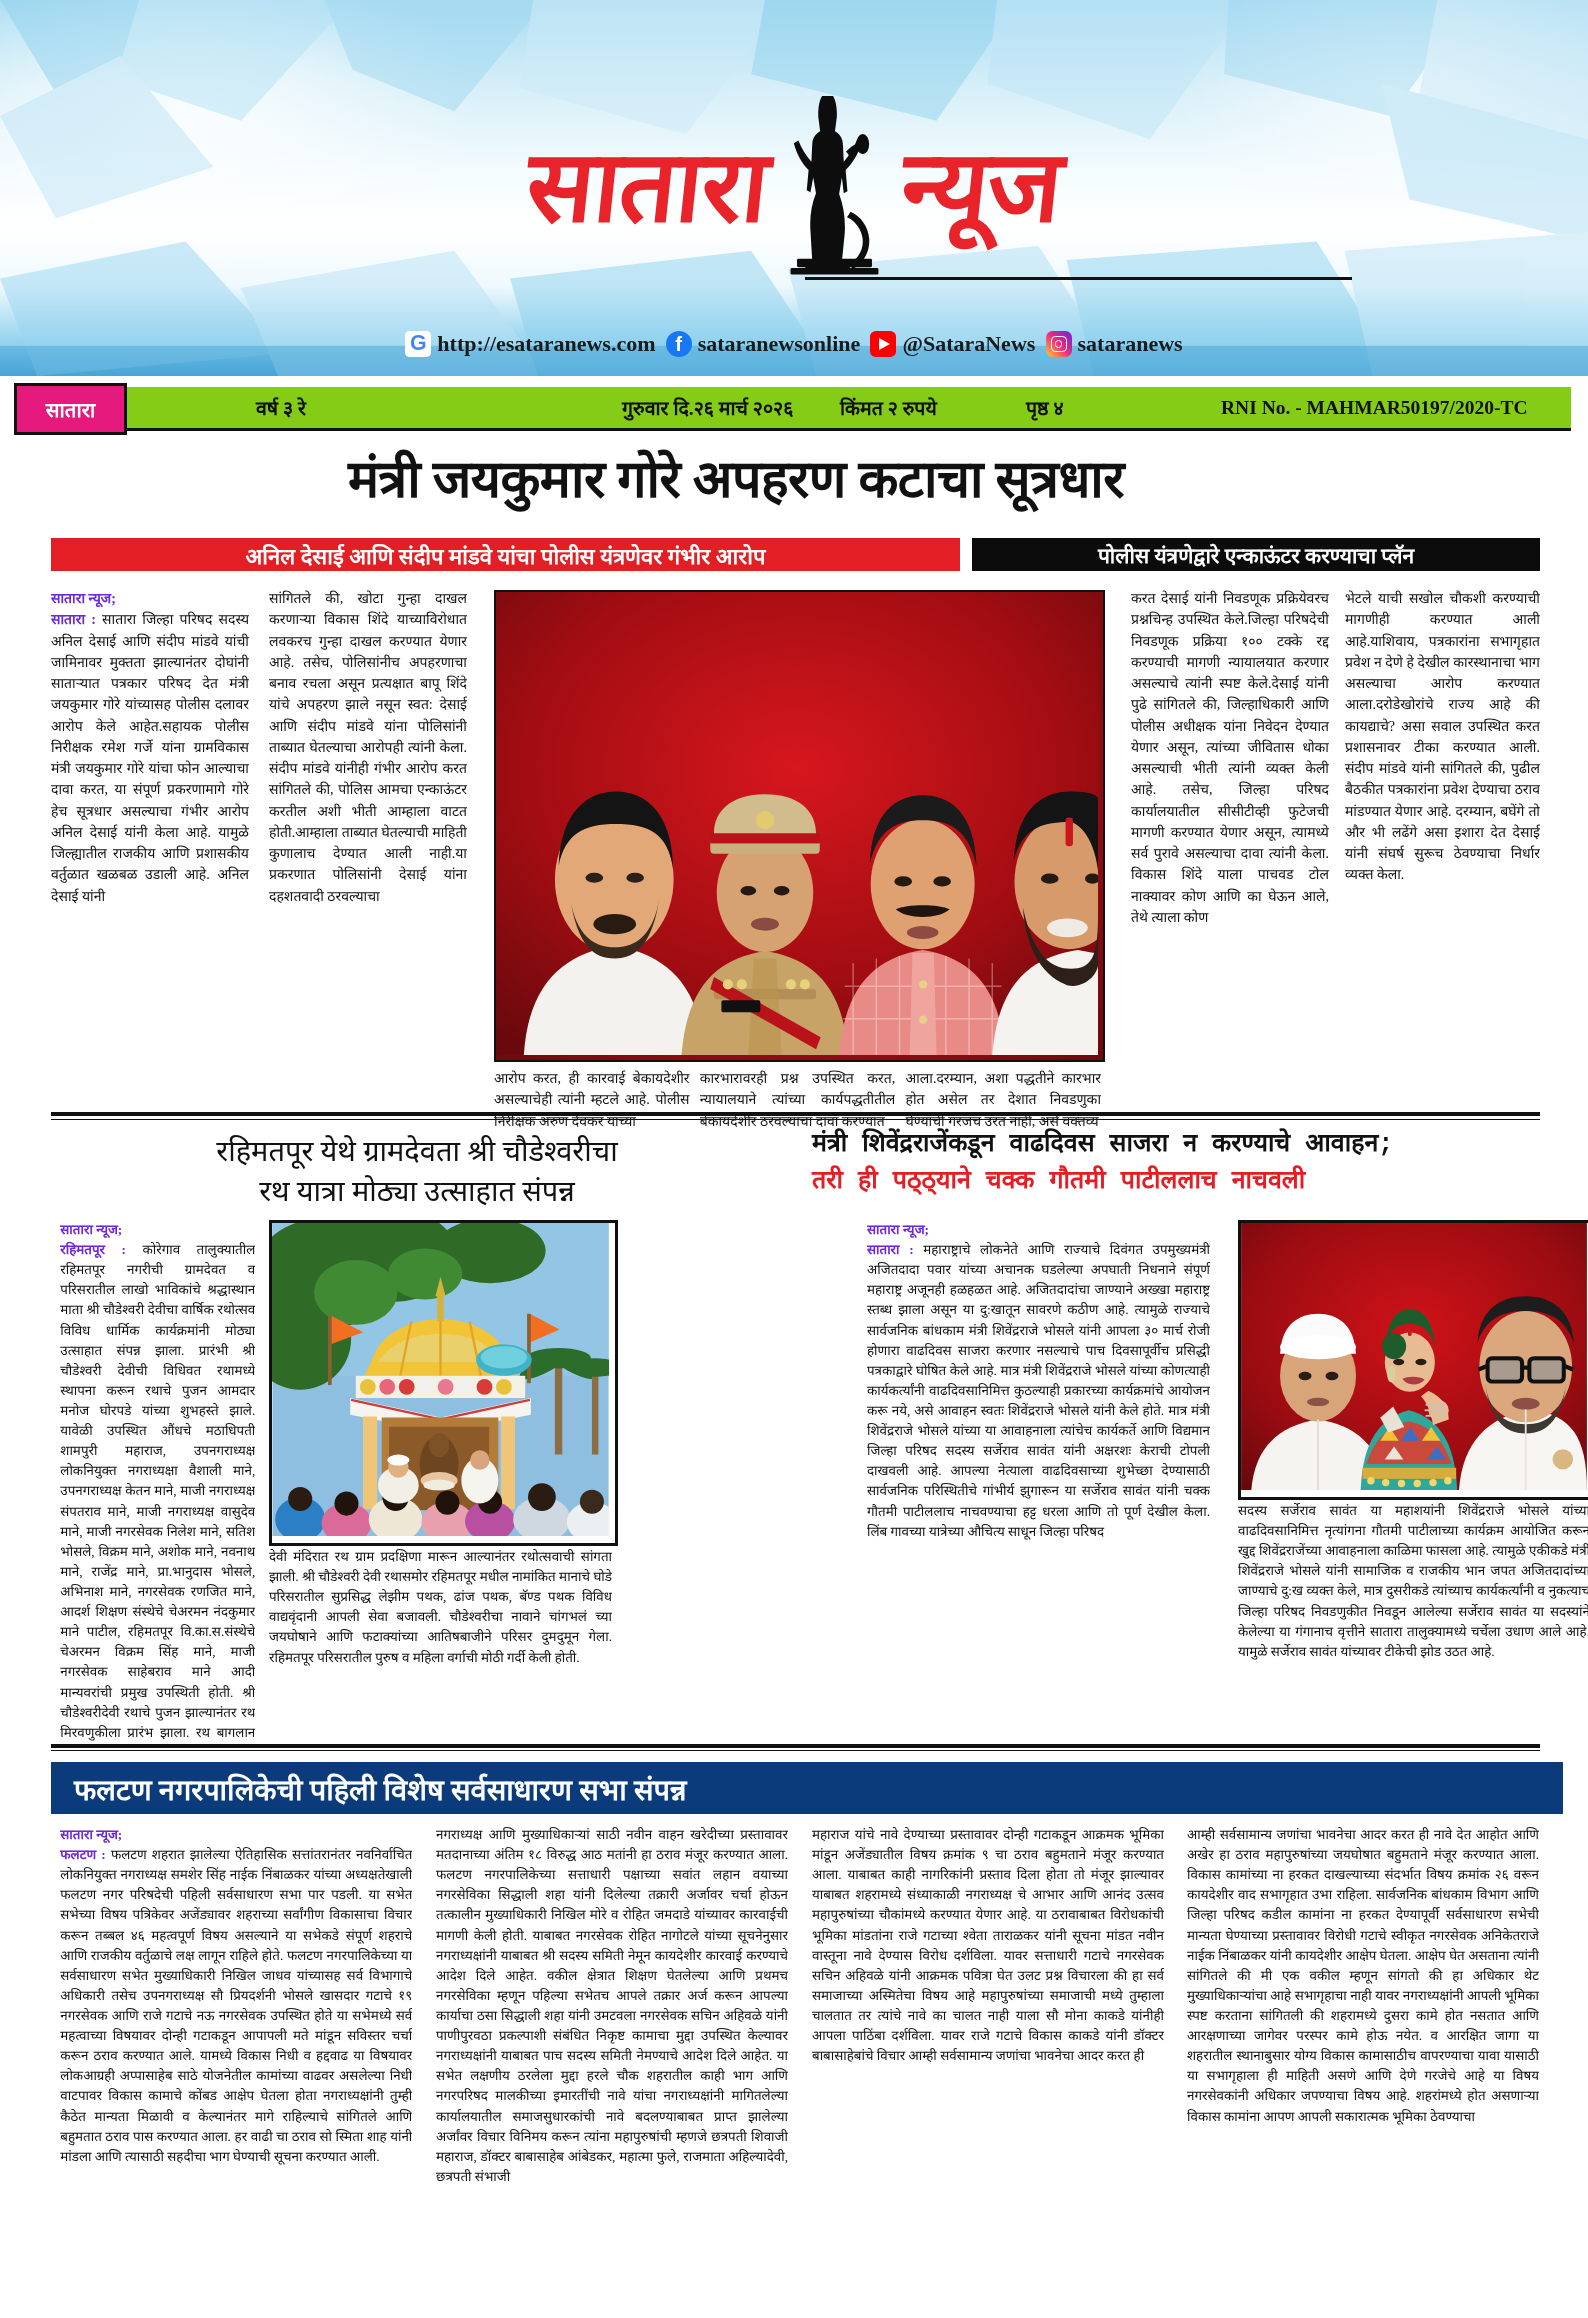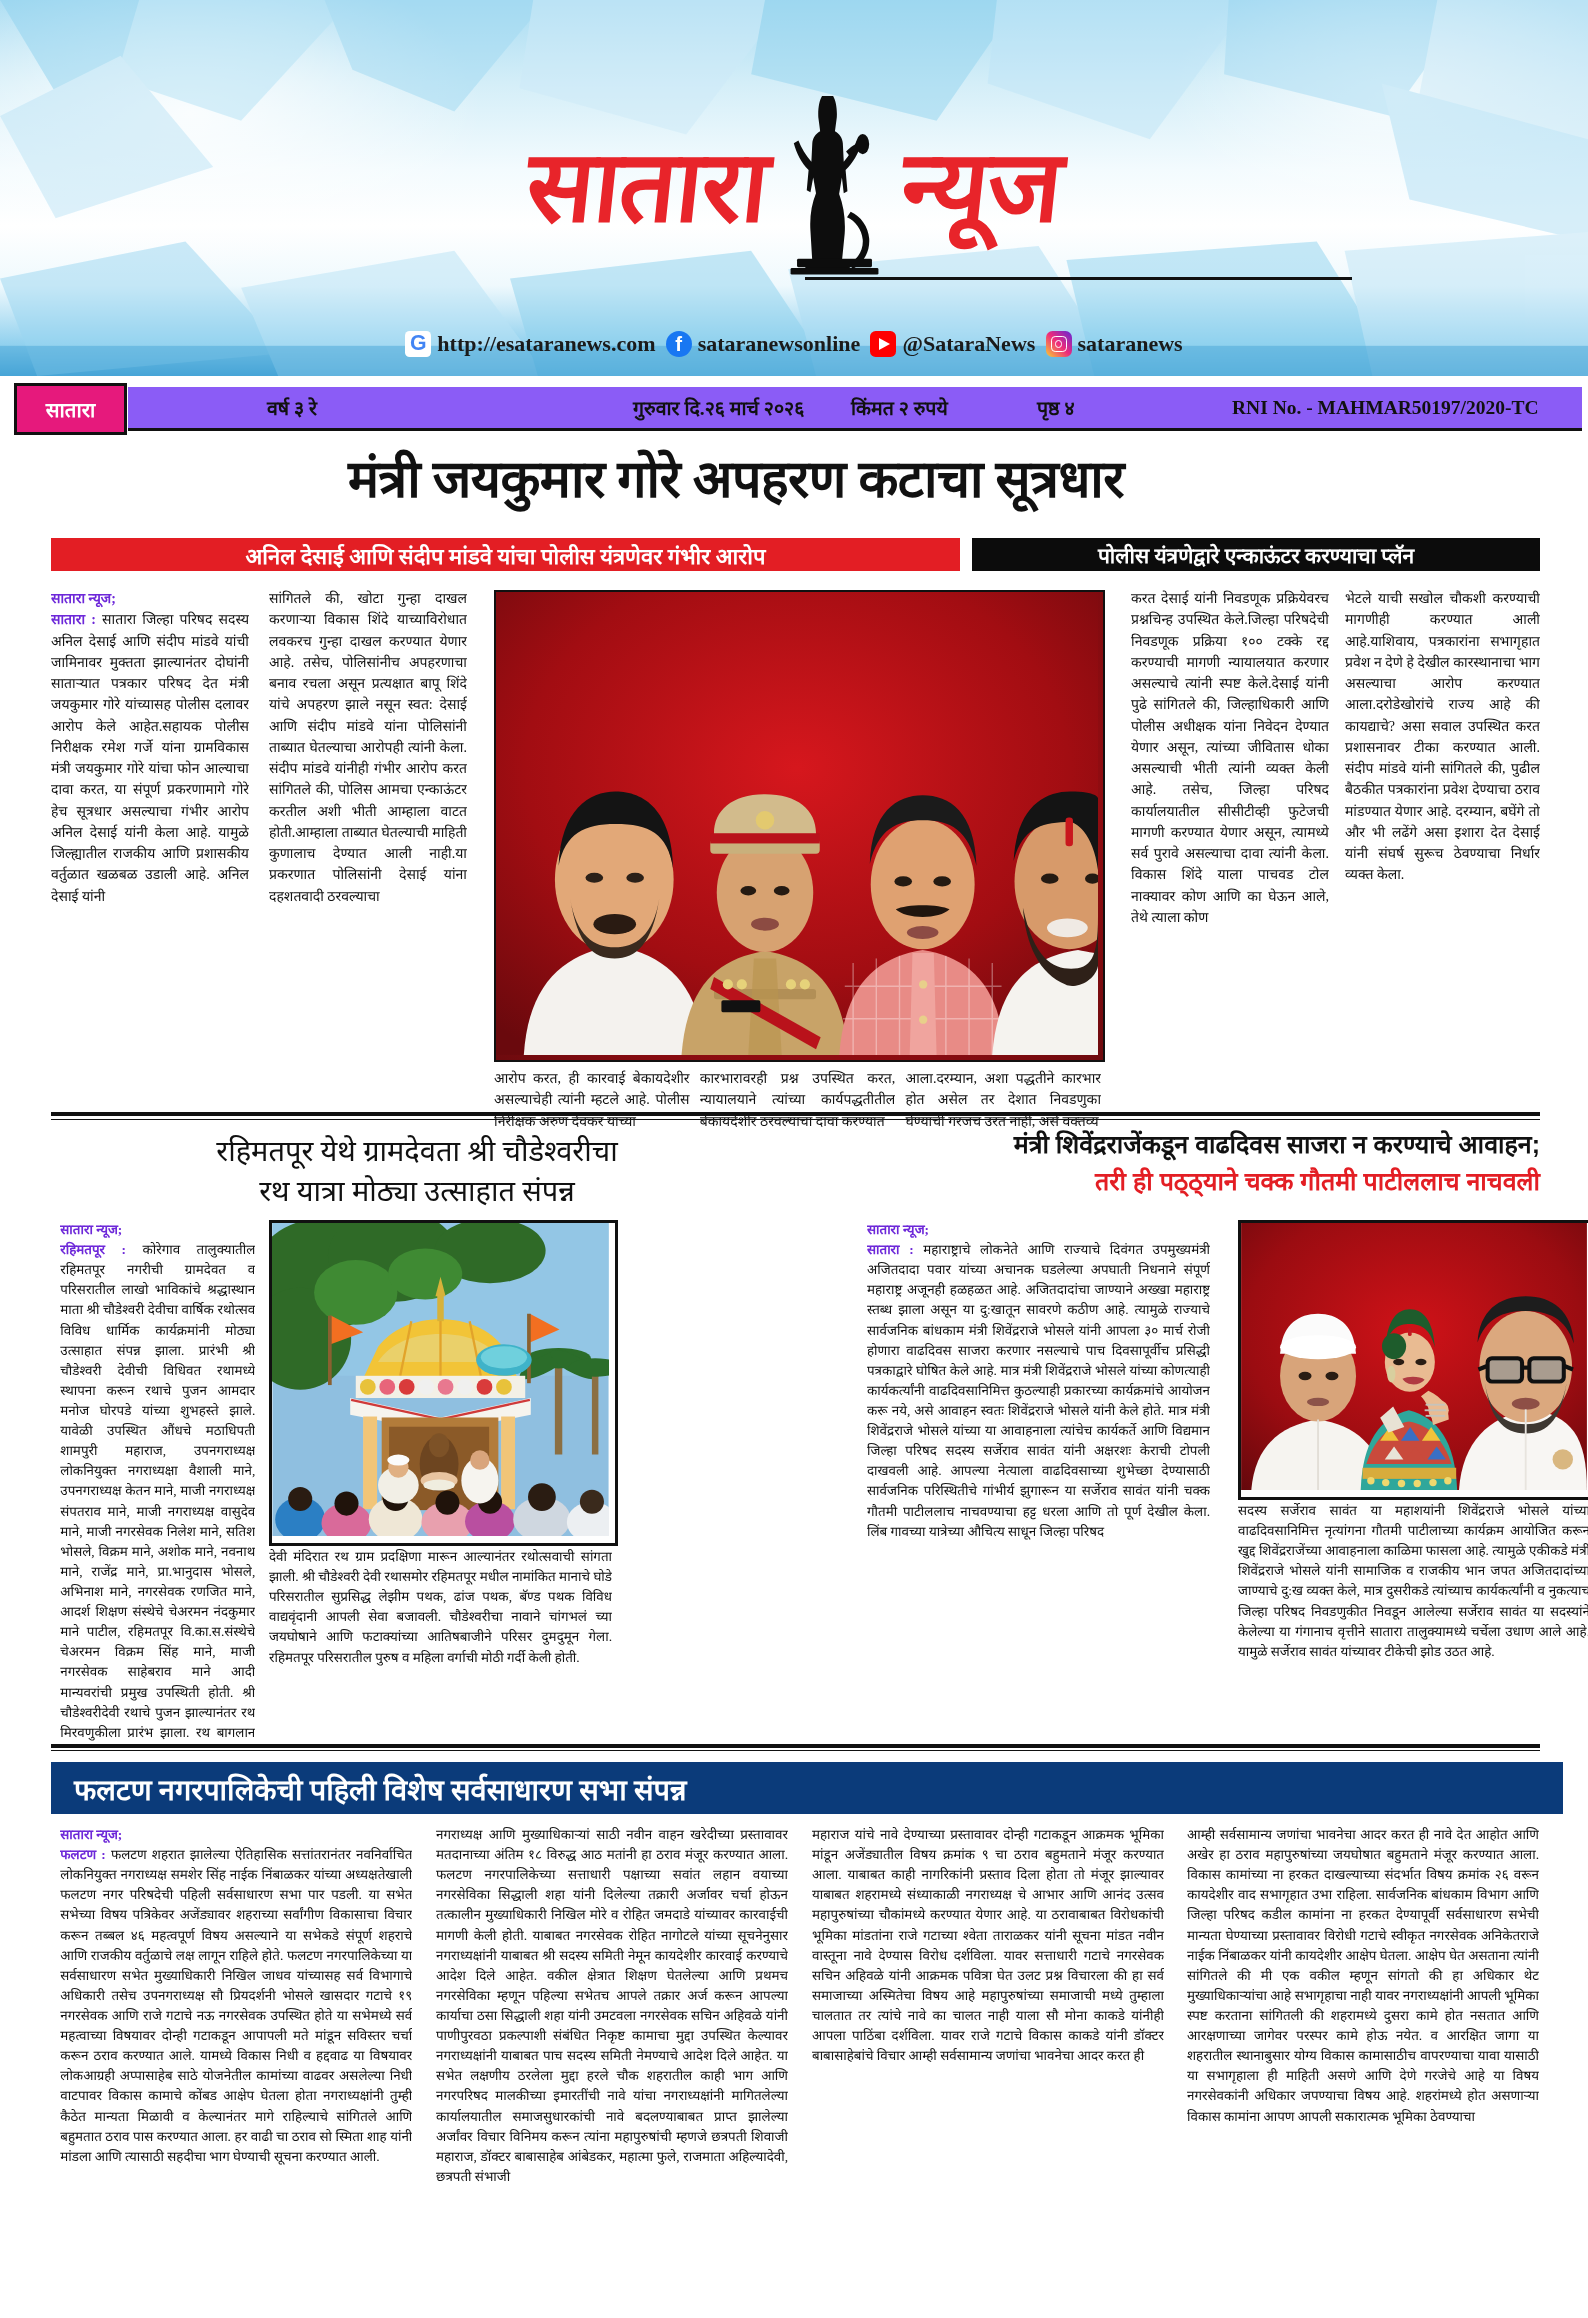--- a/index.html
+++ b/index.html
@@ -42,21 +42,21 @@
   .ic.insta .sq{width:14px;height:14px;border:1.9px solid #fff;border-radius:4.2px;position:relative;}
   .ic.insta .sq:after{content:"";position:absolute;left:3.2px;top:3.2px;width:5.6px;height:5.6px;
       border:1.4px solid #fff;border-radius:50%;}
   .yt-tri{width:0;height:0;border-left:11px solid #fff;border-top:6.5px solid transparent;border-bottom:6.5px solid transparent;margin-left:2.3px;}
 
   
   .infobar{position:absolute;left:0;top:387px;width:1588px;height:41px;}
   .ib-badge{position:absolute;left:14px;top:-3.7px;width:107px;height:46px;background:#e6197c;
             border:3.2px solid #111;display:flex;align-items:center;justify-content:center;}
   .ib-badge span{color:#fff;font-weight:bold;font-size:20.4px;font-family:"Liberation Serif",serif;}
-  .ib-strip{position:absolute;left:128px;top:0;width:1454px;height:41px;background:#8b5cf6;
+  .ib-strip{position:absolute;left:117px;top:0;width:1454px;height:41px;background:#84cc16;
             border-bottom:3.7px solid #111;display:flex;align-items:center;}
   .ib-cell{font-size:19.5px;font-weight:bold;color:#111;font-family:"Liberation Serif",serif;white-space:nowrap;}
   .ib-c2{position:absolute;left:139px;}
   .ib-c3{position:absolute;left:505px;}
   .ib-c4{position:absolute;left:723px;}
   .ib-c5{position:absolute;left:909px;}
 
   
   .main-headline{position:absolute;left:0;top:441px;width:1472px;text-align:center;
      font-size:52px;font-weight:bold;color:#111;font-family:"Liberation Serif",serif;letter-spacing:-0.5px;}
@@ -81,22 +81,22 @@
   .a1under{position:absolute;left:443px;top:480px;width:607px;height:139px;
     display:flex;gap:10.2px;}
   .a1u{flex:1;font-size:14px;line-height:1.52;text-align:justify;font-family:"Liberation Serif",serif;overflow:hidden;}
 
   .rule-thick{position:absolute;left:51px;top:1112px;width:1489px;height:4.2px;background:#111;}
   .rule-thin{position:absolute;left:51px;top:1119px;width:1489px;height:1.4px;background:#111;}
 
   
   .m-left-head{position:absolute;left:60px;top:1131px;width:714px;text-align:center;
     font-size:29px;font-weight:normal;line-height:1.38;color:#111;font-family:"Liberation Serif",serif;}
-  .m-right-head{position:absolute;left:812px;top:1128px;width:728px;text-align:right;
-    font-size:25px;font-weight:bold;line-height:1.35;color:#111;font-family:Liberation Sans, sans-serif;}
+  .m-right-head{position:absolute;left:812px;top:1128px;width:728px;text-align:left;
+    font-size:25px;font-weight:bold;line-height:1.35;color:#111;font-family:Liberation Mono, monospace;}
   .m-right-head .red{color:#e31e24;display:block;margin-top:2.8px;}
 
   .m2{position:absolute;left:51px;top:1220px;width:1489px;height:524px;}
   .m2col{position:absolute;font-size:13.4px;line-height:1.5;text-align:justify;
          font-family:"Liberation Serif",serif;color:#111;overflow:hidden;}
   .m2c1{left:9.3px;top:0;width:195px;height:524px;}
   .m2photoL{position:absolute;left:218px;top:0;width:343px;height:320px;border:3.2px solid #111;overflow:hidden;}
   .m2c2{left:218px;top:327px;width:343px;height:197px;}
   .m2c3{left:584px;top:0;width:185px;height:524px;}
 

